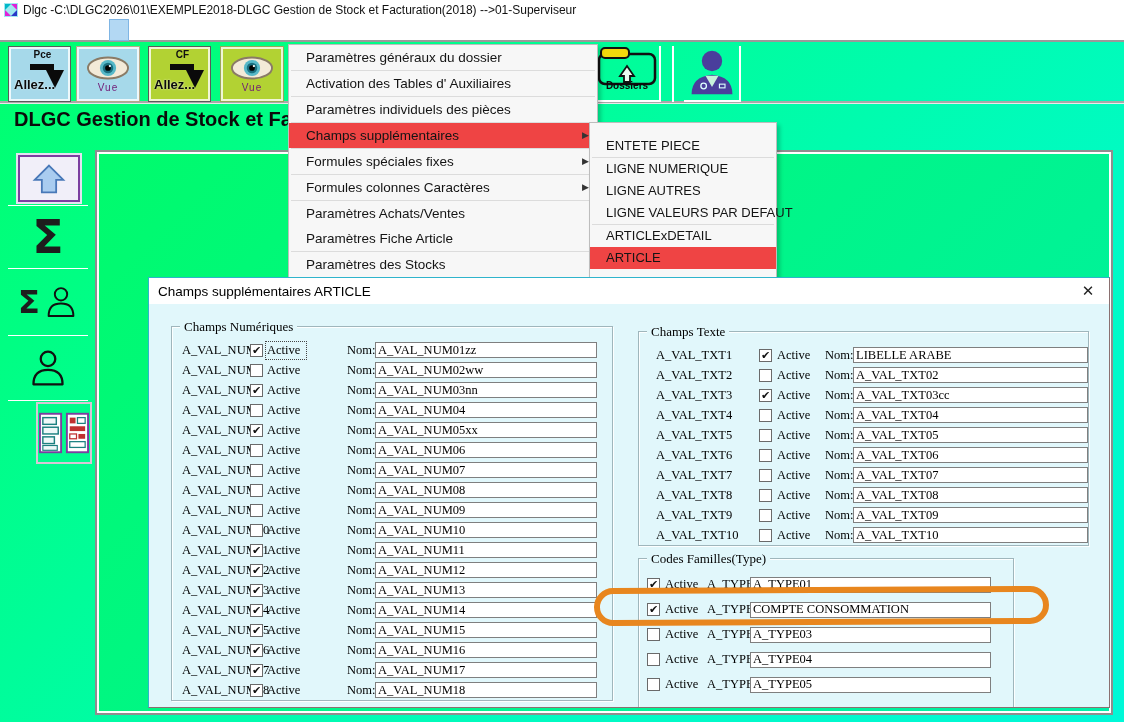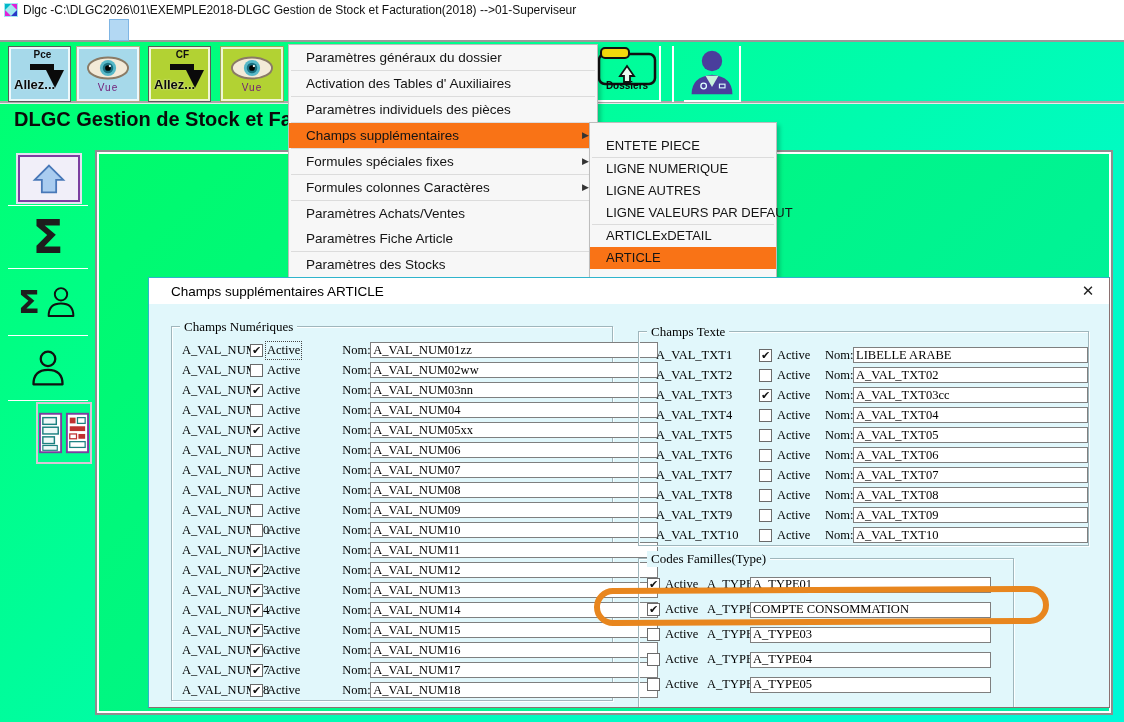--- a/index.html
+++ b/index.html
@@ -55,32 +55,32 @@
   .grids-wrap { box-shadow:0 0 0 2px #d9c6d6; background:transparent; }
 
   
   .menu-pop { position:absolute; left:288px; top:44px; width:310px; background:#f7f7f7;
               border:1px solid #bdbdbd; box-shadow:3px 3px 4px rgba(0,0,0,.2); z-index:20; }
   .submenu  { position:absolute; left:589px; top:122px; width:188px; background:#f7f7f7;
               border:1px solid #bdbdbd; box-shadow:3px 3px 4px rgba(0,0,0,.2); z-index:21; padding:12px 0; }
   .menu-row { height:25px; line-height:25px; padding-left:17px; font-size:13.5px; color:#141414;
               position:relative; cursor:pointer; white-space:nowrap; }
   .submenu .menu-row { height:22px; line-height:22px; padding-left:16px; font-size:13px; }
-  .menu-row.hl { background:#f97316; }
+  .menu-row.hl { background:#ef4444; }
   .menu-row .sub-arrow { display:none; position:absolute; right:8px; top:0; font-size:9px; color:#333; }
   .menu-row.has-sub .sub-arrow { display:block; }
   .msep { height:1px; background:#dcdcdc; margin:0 2px; }
 
   
   .dialog { position:absolute; left:148px; top:277px; width:962px; height:431px; z-index:30;
             background:#e1f7fb; border:1px solid #2fb4cc; border-right-color:#8a7070; border-bottom-color:#8a7070;
             overflow:hidden; font-family:"Liberation Serif", serif; }
   .dlg-title { position:absolute; left:0; top:0; right:0; height:26px; background:#ffffff;
                display:flex; align-items:center; font-family:"Liberation Sans", sans-serif; }
-  .dlg-title .dt { font-size:13.5px; color:#000; padding-left:22px; }
+  .dlg-title .dt { font-size:13.5px; color:#000; padding-left:9px; }
   .dlg-close { position:absolute; right:12px; top:4px; width:18px; height:18px; font-size:15px; color:#222;
                display:flex; align-items:center; justify-content:center; cursor:pointer; }
 
   .fieldset { position:absolute; border:1px solid #9fb6bc;
               box-shadow:1px 1px 0 rgba(255,255,255,.9), inset 1px 1px 0 rgba(255,255,255,.9); }
   .legend { position:absolute; top:-8px; left:8px; background:#e1f7fb; padding:0 4px; font-size:13px; color:#000; white-space:nowrap; }
   .rows { position:absolute; left:0; right:0; top:13px; }
 
   .crow { height:20px; display:flex; align-items:center; font-size:12.5px; color:#000; }
   .crow .f-label { white-space:nowrap; overflow:visible; }
@@ -88,21 +88,21 @@
         font-size:11px; line-height:11px; text-align:center; color:#101010; cursor:pointer; }
   .active-lbl { white-space:nowrap; }
   .active-lbl.kbfocus { outline:1px dotted #444; outline-offset:1px; }
   .crow input { height:16px; background:#fff; border:1px solid #7f7f7f; font-family:"Liberation Serif", serif;
                 font-size:12.5px; color:#000; padding:0 2px; flex:0 0 auto; }
 
   .num-row { padding-left:10px; }
   .num-row .f-label { width:68px; }
   .num-row .active-lbl { margin-left:4px; width:38px; }
   .num-row .nom-lbl { margin-left:42px; width:28px; }
-  .num-row input { width:288px; }
+  .num-row input { width:222px; }
 
   .txt-row { padding-left:8px;justify-content:flex-end; }
   .txt-row .f-label { width:103px; }
   .txt-row .active-lbl { margin-left:5px; width:38px; }
   .txt-row .nom-lbl { margin-left:10px; width:28px; }
   .txt-row input { width:235px; }
 
   .typ-row { height:25px; padding-left:8px; }
   .typ-row .active-lbl { margin-left:5px; width:38px; }
   .typ-row .f-label { margin-left:4px; width:43px; }

